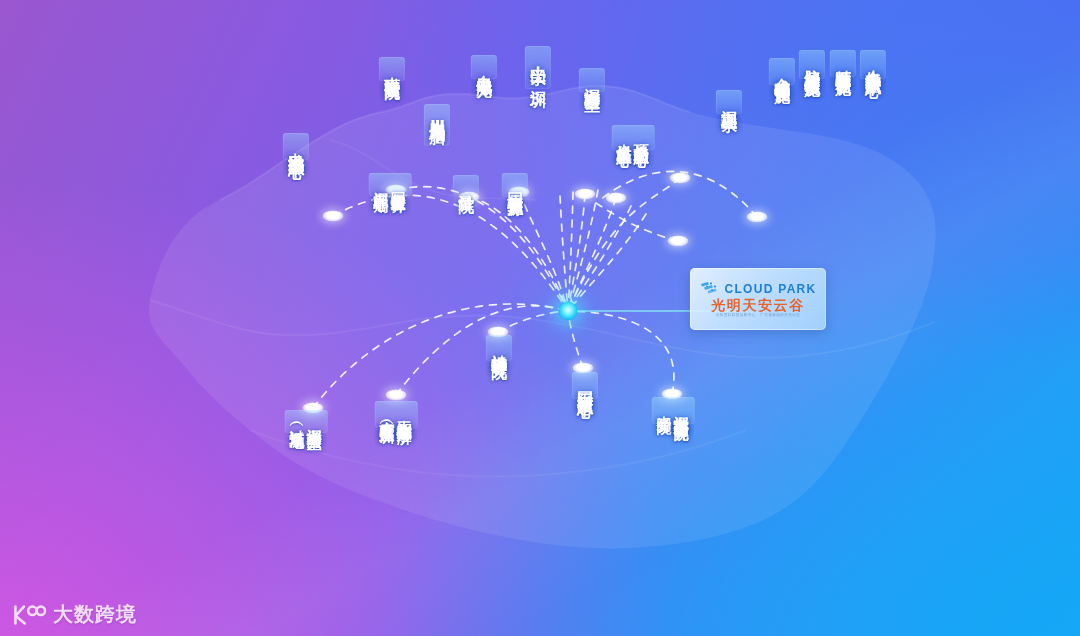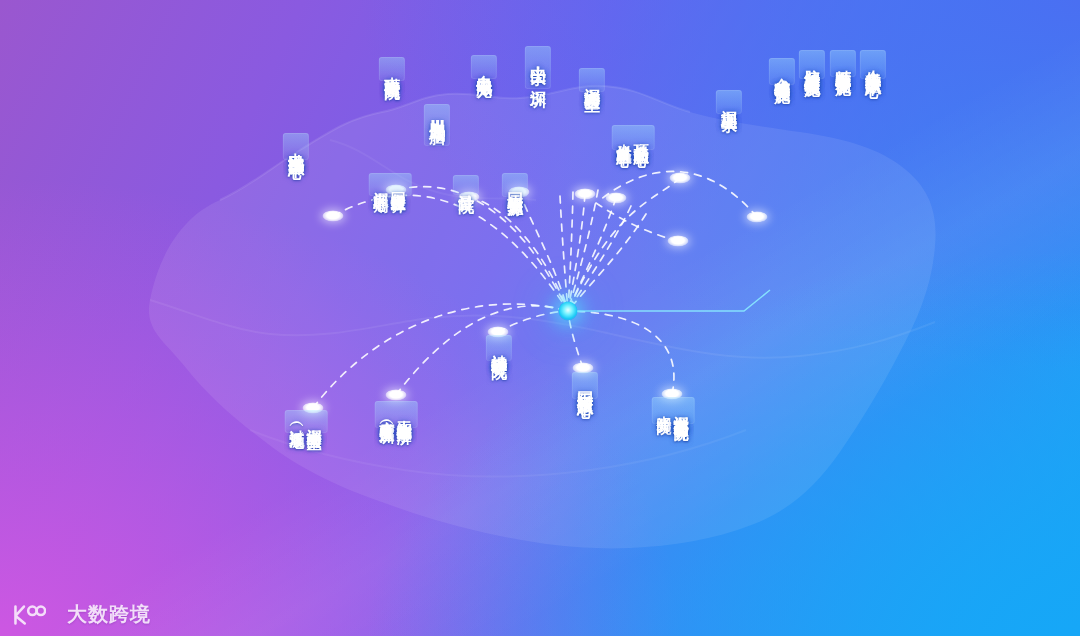--- a/index.html
+++ b/index.html
@@ -65,21 +65,21 @@
   .cp-row{display:flex;align-items:center;gap:4px;}
   .cp-mark{width:21px;height:16px;flex:0 0 auto;}
   .cp-en{font-size:12px;font-weight:700;letter-spacing:1.3px;color:#1d7fd6;
     font-family:"Liberation Sans",sans-serif;}
   .cp-cn{font-size:14px;font-weight:800;letter-spacing:1.6px;
     color:#e8622a;line-height:1;}
   .cp-sub{font-size:3.6px;letter-spacing:.4px;color:#5b8fc0;
     transform:scale(1);white-space:nowrap;opacity:.85;}
 
   
-  .wm{position:absolute;left:12px;bottom:8px;display:flex;align-items:center;gap:21px;opacity:.80;}
+  .wm{position:absolute;left:12px;bottom:8px;display:flex;align-items:center;gap:7px;opacity:.80;}
   .wm-mark{width:34px;height:22px;flex:0 0 auto;}
   .wm-txt{font-size:20px;font-weight:800;letter-spacing:1px;color:#ffffff;
     text-shadow:0 1px 2px rgba(90,30,140,0.35);}
 </style>
 </head>
 <body>
 
 <div id="stage">
 
   <div class="bg"></div>
@@ -221,20 +221,40 @@
       </div>
       <div class="lbl" style="left: 585px; top: 372px;">
         <span class="col">国际科技信息中心</span>
       </div>
       <div class="lbl small" style="left: 673px; top: 397px;">
         <span class="col">深圳市药品检验研究院</span>
         <span class="col">光明分院</span>
       </div>
     </div>
 
+  <div class="cp" id="cp" style="left: 690px; top: 268px;">
+    <div class="cp-row">
+      <svg class="cp-mark" viewBox="0 0 42 32">
+        <g fill="#2ba3e8">
+          <path d="M4 6 L18 2 L20 7 L6 11 Z" opacity="0.95"></path>
+          <path d="M10 13 L26 8 L28 13 L12 18 Z" opacity="0.85"></path>
+          <path d="M17 20 L33 15 L35 20 L19 25 Z" opacity="0.7"></path>
+        </g>
+        <g fill="#1d7fd6">
+          <circle cx="24" cy="5" r="2"></circle>
+            <circle cx="32" cy="11" r="2"></circle>
+          <circle cx="16" cy="11" r="1.6"></circle>
+            <circle cx="26" cy="18" r="1.6"></circle>
+        </g>
+      </svg>
+      <span class="cp-en">CLOUD PARK</span>
+    </div>
+    <div class="cp-cn">光明天安云谷</div>
+    <div class="cp-sub">光明国际科技创新中心 · 广东省智能经济先行区</div>
+  </div>
 
   <div class="wm">
     <svg class="wm-mark" viewBox="0 0 40 26">
       <path d="M4 3 L4 23 M4 14 L14 3 M4 14 L15 23" stroke="#ffffff" stroke-width="3" fill="none" stroke-linecap="round"></path>
       <circle cx="24" cy="8" r="5" fill="none" stroke="#ffffff" stroke-width="3"></circle>
       <circle cx="34" cy="8" r="5" fill="none" stroke="#ffffff" stroke-width="3"></circle>
     </svg>
     <span class="wm-txt">大数跨境</span>
   </div>
 

